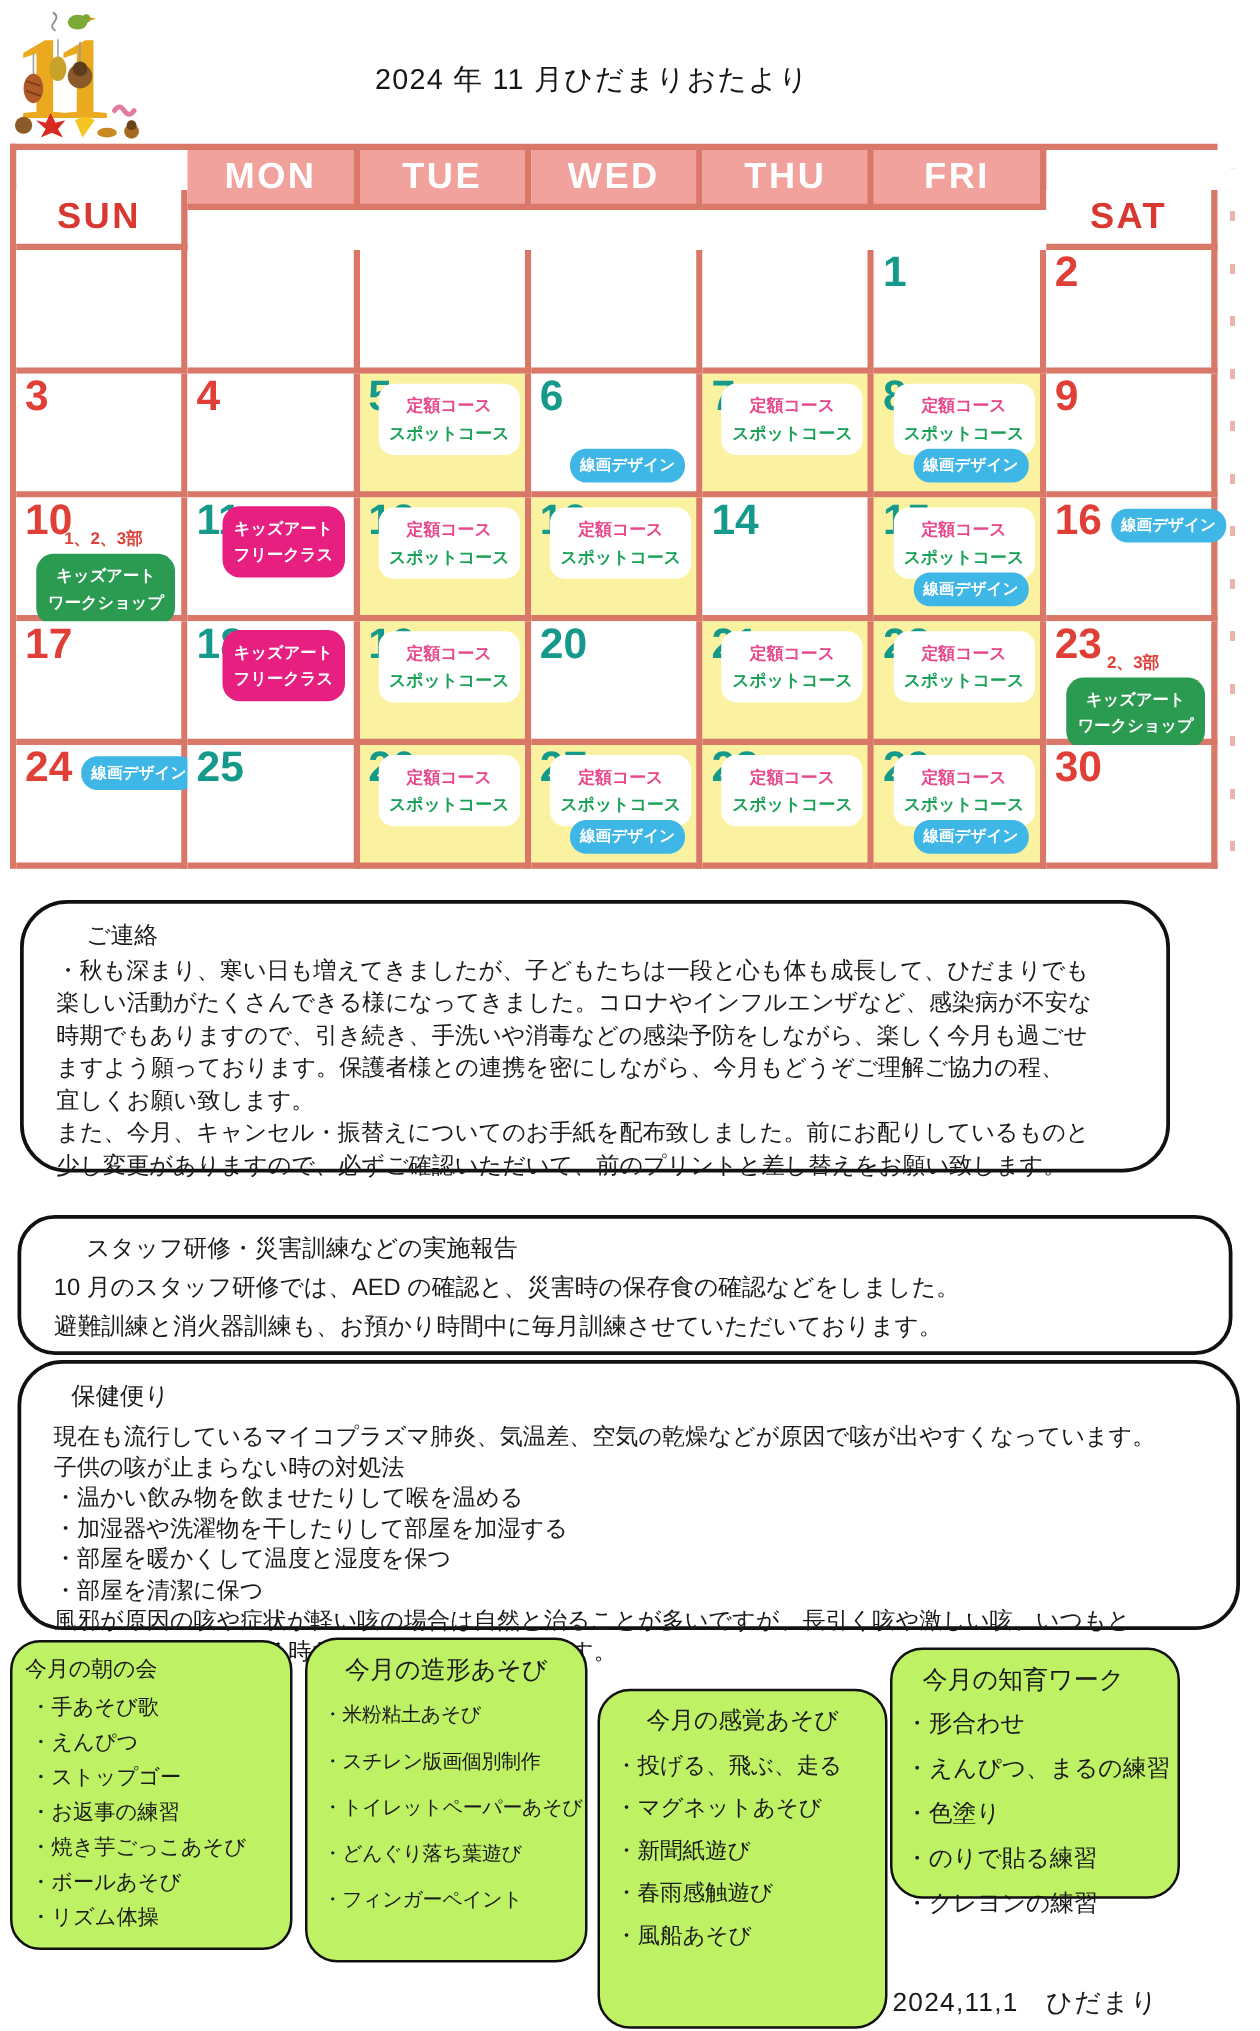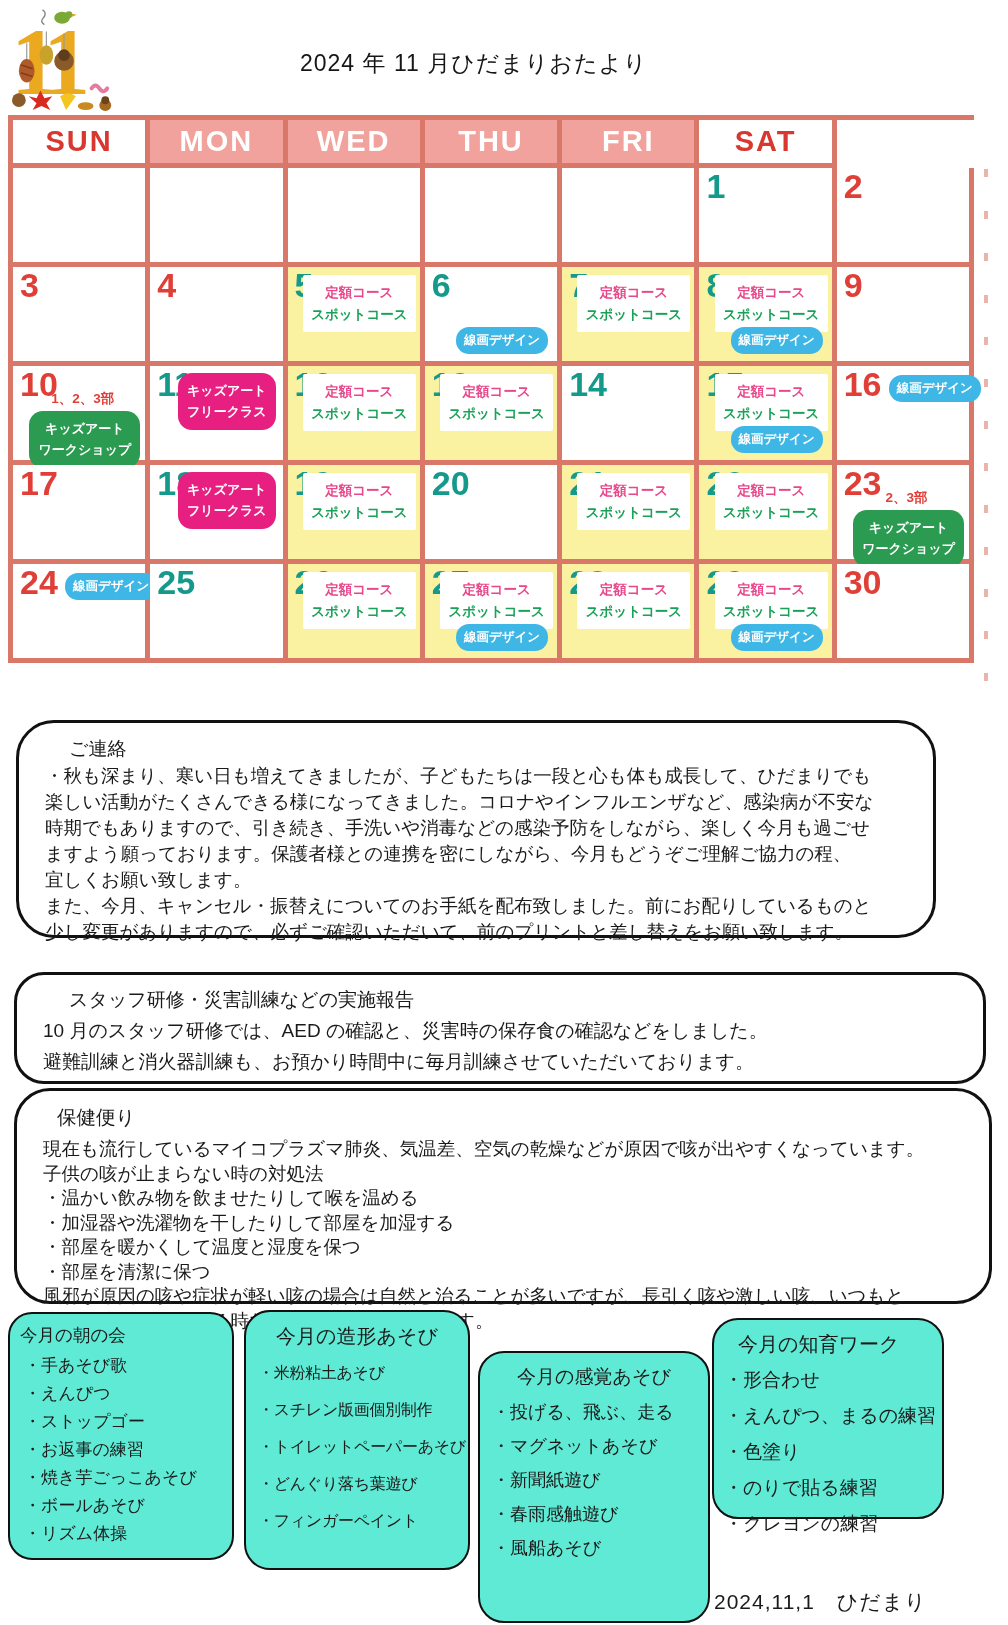--- a/index.html
+++ b/index.html
@@ -23,28 +23,28 @@
   
   .logo{position:absolute;top:4px;left:6px;width:120px;height:108px;}
   .title{position:absolute;top:48px;left:300px;font-size:23px;letter-spacing:1px;color:#161616;}
 
   
   .calendar{position:absolute;top:115px;left:8px;width:966px;border-top:5px solid var(--salmon);border-left:5px solid var(--salmon);}
   .cal-head,.cal-row{display:grid;grid-template-columns:repeat(7,1fr);}
   .cal-hcell{height:48px;border-right:5px solid var(--salmon);border-bottom:5px solid var(--salmon);
     background:var(--pinkhdr);color:#fff;font-weight:bold;font-size:29px;letter-spacing:2px;
     display:flex;align-items:center;justify-content:center;}
-  .cal-hcell.weekend{background:#fff;color:#d8382f;}
+  .cal-hcell.weekend{background:#fff;color:#d8382f;margin-top:32px;}
   .cal-cell{position:relative;height:99px;background:#fff;border-right:5px solid var(--salmon);border-bottom:5px solid var(--salmon);}
   .cal-cell.yellow{background:var(--yellow);}
   .day-num{position:absolute;top:-2px;left:7px;font-size:34px;font-weight:bold;line-height:1.2;}
   .day-num.red{color:var(--red);}
   .day-num.teal{color:var(--teal);}
 
-  .course-badge{position:absolute;top:8px;right:4px;width:113px;background:#fff;border-radius:2px;
+  .course-badge{position:absolute;top:8px;right:4px;width:113px;background:#fff;border-radius:12px;
     padding:7px 2px;text-align:center;line-height:1.6;}
   .course-line1{display:block;color:var(--magenta);font-weight:bold;font-size:13.5px;}
   .course-line2{display:block;color:var(--green);font-weight:bold;font-size:13.5px;}
 
   .senga-badge{position:absolute;background:var(--blue);color:#fff;font-weight:bold;font-size:12.5px;
     padding:5px 8px;border-radius:13px;white-space:nowrap;}
   .senga-bottom{bottom:7px;right:9px;}
   .senga-inline{top:9px;left:52px;}
 
   .free-badge{position:absolute;top:7px;right:7px;background:var(--freemag);color:#fff;font-weight:bold;
@@ -64,21 +64,21 @@
   .notice-1 .notice-title{font-size:19px;line-height:29px;margin-left:24px;}
   .notice-1 .notice-line{font-size:18.5px;line-height:26px;}
   .notice-2{top:972px;left:14px;width:972px;height:112px;border-radius:30px;padding:9px 26px;}
   .notice-2 .notice-title{font-size:19px;line-height:31px;margin-left:26px;}
   .notice-2 .notice-line{font-size:19px;line-height:31px;}
   .notice-3{top:1088px;left:14px;width:978px;height:216px;border-radius:36px;padding:10px 26px;}
   .notice-3 .notice-title{font-size:19.5px;line-height:32px;margin-left:14px;margin-bottom:4px;}
   .notice-3 .notice-line{font-size:18.5px;line-height:24.5px;}
 
   
-  .abox{position:absolute;border:2.5px solid #111;background:#5eead4;}
+  .abox{position:absolute;border:2.5px solid #111;background:#bef264;}
   .abox-title{margin-bottom:4px;}
   .abox-item{white-space:nowrap;}
   .abox-1{left:8px;top:1312px;width:226px;height:248px;border-radius:24px;padding:8px 10px;}
   .abox-1 .abox-title{font-size:17.5px;line-height:26px;}
   .abox-1 .abox-item{font-size:17px;line-height:28px;margin-left:4px;}
   .abox-2{left:244px;top:1310px;width:226px;height:260px;border-radius:26px;padding:10px 8px;}
   .abox-2 .abox-title{font-size:20px;text-align:center;line-height:28px;}
   .abox-2 .abox-item{font-size:16px;line-height:37px;letter-spacing:-0.3px;margin-left:4px;}
   .abox-3{left:478px;top:1351px;width:232px;height:272px;border-radius:26px;padding:10px 10px;}
   .abox-3 .abox-title{font-size:19px;text-align:center;line-height:28px;}
@@ -118,20 +118,21 @@
       <ellipse cx="80" cy="104" rx="8" ry="4" fill="#c98a22"></ellipse>
     </svg>
   </div>
 
   <div class="title">2024 年 11 月ひだまりおたより</div>
 
   <div class="calendar">
     <div class="cal-head">
         <div class="cal-hcell weekend">SUN</div>
         <div class="cal-hcell">MON</div>
+        <div class="cal-hcell">TUE</div>
         <div class="cal-hcell">WED</div>
         <div class="cal-hcell">THU</div>
         <div class="cal-hcell">FRI</div>
         <div class="cal-hcell weekend">SAT</div>
       </div>
     <div>
         <div class="cal-row">
           <div class="cal-cell"></div>
           <div class="cal-cell"></div>
           <div class="cal-cell"></div>

